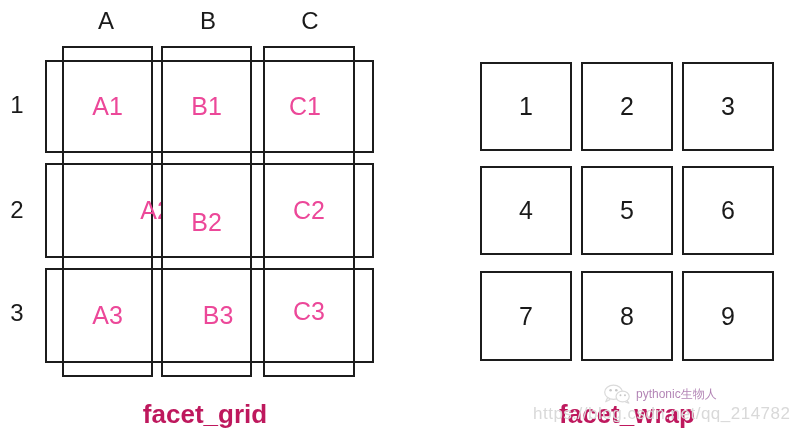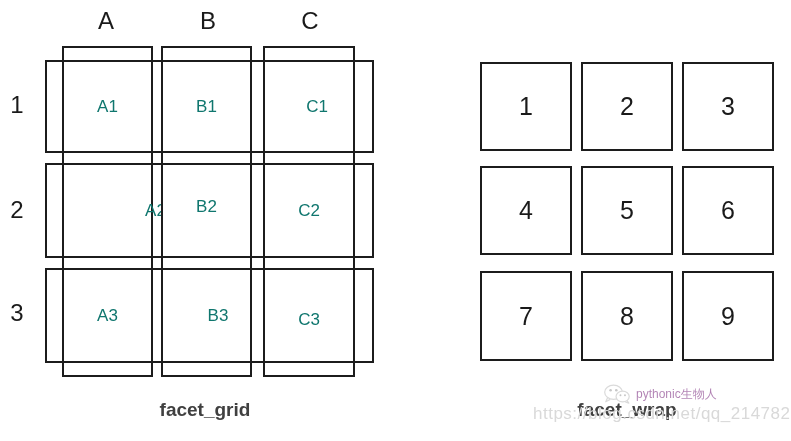--- a/index.html
+++ b/index.html
@@ -33,38 +33,38 @@
   
   .col-band   { border-width: 2px; }
   .row-band   { border-width: 2px; }
   .cell-box   { border-width: 2px; background: #ffffff; }
 
   .cell-text {
     position: absolute;
     display: flex;
     align-items: center;
     justify-content: center;
-    font-size: 17px;
-    color: #0f766e;
+    font-size: 25px;
+    color: #ec4899;
   }
 
   .axis-label {
     position: absolute;
     display: flex;
     align-items: center;
     justify-content: center;
     font-size: 24px;
     color: #1a1a1a;
   }
 
   .caption {
     position: absolute;
-    font-size: 19px;
+    font-size: 26px;
     font-weight: bold;
-    color: #404040;
+    color: #be185d;
     text-align: center;
     white-space: nowrap;
   }
 
   
   .wrap-box {
     border-width: 2px;
     background: #ffffff;
   }
   .wrap-text {
@@ -132,39 +132,39 @@
     <div class="rect row-band" style="left:45px; top:163px; width:329px; height:95px;"></div>
     <div class="rect row-band" style="left:45px; top:268px; width:329px; height:95px;"></div>
 
     <div class="rect cell-box" style="left:62px; top:60px; width:91px; height:93px;"></div>
     <div class="cell-text" style="left:62px; top:60px; width:91px; height:93px;">A1</div>
 
     <div class="rect cell-box" style="left:161px; top:60px; width:91px; height:93px;"></div>
     <div class="cell-text" style="left:161px; top:60px; width:91px; height:93px;">B1</div>
 
     <div class="rect cell-box" style="left:263px; top:60px; width:92px; height:93px;"></div>
-    <div class="cell-text" style="left:275px; top:60px; width:84px; height:93px;">C1</div>
+    <div class="cell-text" style="left:263px; top:60px; width:84px; height:93px;">C1</div>
 
     <div class="rect cell-box" style="left:62px; top:163px; width:91px; height:95px;"></div>
     <div class="cell-text" style="left:62px; top:163px; width:91px; height:95px;padding-left:48px;">A2</div>
 
     <div class="rect cell-box" style="left:161px; top:163px; width:91px; height:95px;"></div>
-    <div class="cell-text" style="left:161px; top:159px; width:91px; height:95px;">B2</div>
+    <div class="cell-text" style="left:161px; top:175px; width:91px; height:95px;">B2</div>
 
     <div class="rect cell-box" style="left:263px; top:163px; width:92px; height:95px;"></div>
     <div class="cell-text" style="left:263px; top:163px; width:92px; height:95px;">C2</div>
 
     <div class="rect cell-box" style="left:62px; top:268px; width:91px; height:95px;"></div>
     <div class="cell-text" style="left:62px; top:268px; width:91px; height:95px;">A3</div>
 
     <div class="rect cell-box" style="left:161px; top:268px; width:91px; height:95px;"></div>
     <div class="cell-text" style="left:161px; top:268px; width:114px; height:95px;">B3</div>
 
     <div class="rect cell-box" style="left:263px; top:268px; width:92px; height:95px;"></div>
-    <div class="cell-text" style="left:263px; top:272px; width:92px; height:95px;">C3</div>
+    <div class="cell-text" style="left:263px; top:264px; width:92px; height:95px;">C3</div>
 
     <div class="caption" style="left:105px; top:399px; width:200px;">facet_grid</div>
   </div>
 
   <div id="facet-wrap-panel">
 
     <div class="rect wrap-box" style="left:480px; top:62px; width:92px; height:89px;"></div>
     <div class="wrap-text" style="left:480px; top:62px; width:92px; height:89px;">1</div>
 
     <div class="rect wrap-box" style="left:581px; top:62px; width:92px; height:89px;"></div>

